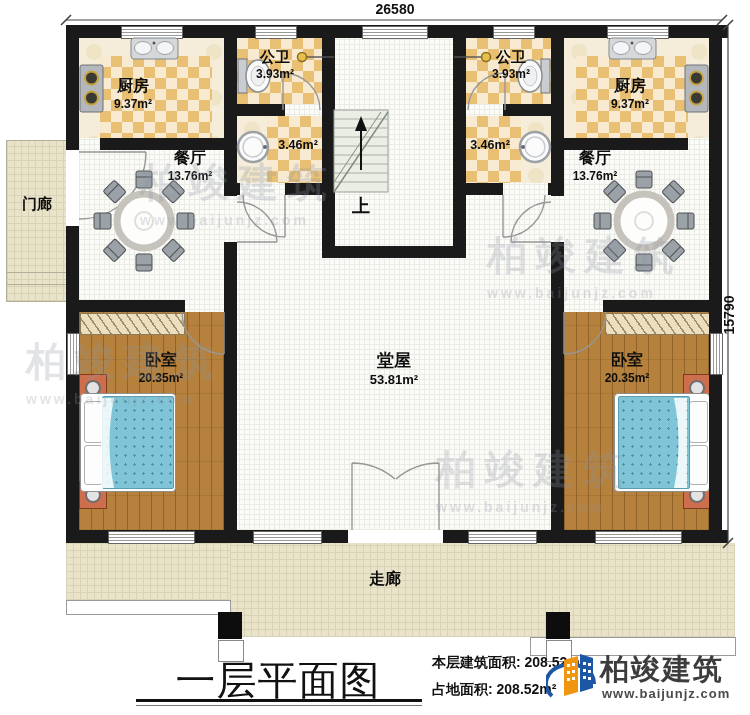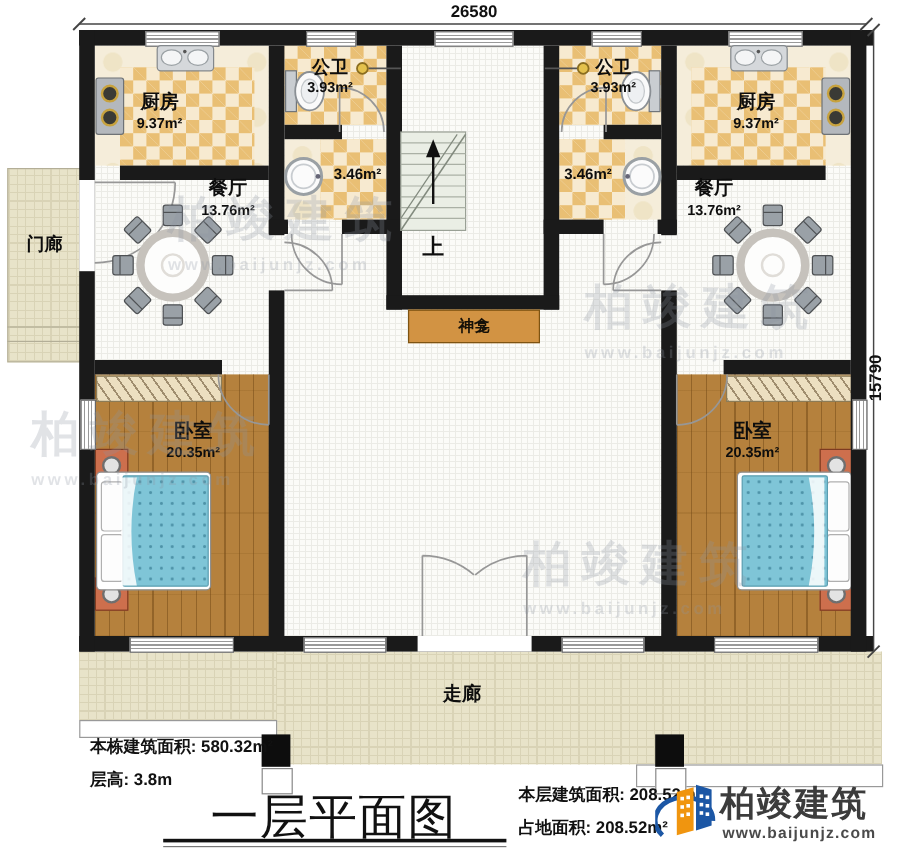--- a/index.html
+++ b/index.html
@@ -115,23 +115,20 @@
     <div class="pillow" style="left:3px;top:7px;width:17px;height:40px;"></div>
     <div class="pillow" style="left:3px;top:51px;width:17px;height:38px;"></div>
     <div class="mattress" style="left:21px;top:2px;width:70px;height:91px;"></div>
   </div>
   <div class="bed" style="left:614px;top:393px;">
     <div class="pillow" style="left:74px;top:7px;width:17px;height:40px;"></div>
     <div class="pillow" style="left:74px;top:51px;width:17px;height:38px;"></div>
     <div class="mattress" style="left:3px;top:2px;width:70px;height:91px;"></div>
   </div>
 
-  <div class="shrine">
-    <span>神龛</span>
-  </div>
 
   <svg class="overlay" width="750" height="715" viewBox="0 0 750 715">
 
     <g stroke="#444" stroke-width="1.2">
       <line x1="66" y1="20" x2="722" y2="20"></line>
       <line x1="61" y1="25" x2="71" y2="15" stroke-width="1.6"></line>
       <line x1="717" y1="25" x2="727" y2="15" stroke-width="1.6"></line>
       <line x1="728" y1="25" x2="728" y2="543"></line>
       <line x1="723" y1="30" x2="733" y2="20" stroke-width="1.6"></line>
       <line x1="723" y1="548" x2="733" y2="538" stroke-width="1.6"></line>
@@ -293,20 +290,21 @@
 
   <div class="rl" style="left:88px;top:78px;width:90px;font-size:16px;"><span>厨房</span><br><span class="area">9.37m²</span></div>
   <div class="rl" style="left:585px;top:78px;width:90px;font-size:16px;"><span>厨房</span><br><span class="area">9.37m²</span></div>
   <div class="rl" style="left:240px;top:49px;width:70px;font-size:15px;"><span>公卫</span><br><span class="area">3.93m²</span></div>
   <div class="rl" style="left:476px;top:49px;width:70px;font-size:15px;"><span>公卫</span><br><span class="area">3.93m²</span></div>
   <div class="rl" style="left:268px;top:139px;width:60px;font-size:12.5px;"><span>3.46m²</span></div>
   <div class="rl" style="left:460px;top:139px;width:60px;font-size:12.5px;"><span>3.46m²</span></div>
   <div class="rl" style="left:145px;top:150px;width:90px;font-size:16px;"><span>餐厅</span><br><span class="area">13.76m²</span></div>
   <div class="rl" style="left:550px;top:150px;width:90px;font-size:16px;"><span>餐厅</span><br><span class="area">13.76m²</span></div>
   <div class="rl" style="left:350px;top:197px;width:22px;font-size:18px;"><span>上</span></div>
+  <div class="rl" style="left:354px;top:352px;width:80px;font-size:17px;"><span>堂屋</span><br><span class="area" style="font-size:13px;">53.81m²</span></div>
   <div class="rl" style="left:126px;top:352px;width:70px;font-size:16px;"><span>卧室</span><br><span class="area">20.35m²</span></div>
   <div class="rl" style="left:592px;top:352px;width:70px;font-size:16px;"><span>卧室</span><br><span class="area">20.35m²</span></div>
   <div class="rl" style="left:14px;top:196px;width:46px;font-size:15px;"><span>门廊</span></div>
   <div class="rl" style="left:365px;top:571px;width:40px;font-size:16px;"><span>走廊</span></div>
 
   <div id="dim-top">26580</div>
   <div id="dim-right">15790</div>
 
   <div class="wm" style="left:140px;top:155px;">
       <div class="big">柏竣建筑</div>
@@ -318,22 +316,20 @@
     </div>
   <div class="wm" style="left:26px;top:334px;">
       <div class="big">柏竣建筑</div>
       <div class="small">www.baijunjz.com</div>
     </div>
   <div class="wm" style="left:436px;top:442px;">
       <div class="big">柏竣建筑</div>
       <div class="small">www.baijunjz.com</div>
     </div>
 
-  <div class="note" style="left:75px;top:614px;width:280px;">本栋建筑面积: 580.32m²</div>
-  <div class="note" style="left:75px;top:641px;width:200px;">层高: 3.8m</div>
   <div id="title">一层平面图1:100</div>
   <div class="tline1"></div>
   <div class="tline2"></div>
   <div class="note" style="left:432px;top:654px;width:240px;">本层建筑面积: 208.52m²</div>
   <div class="note" style="left:432px;top:681px;width:240px;">占地面积: 208.52m²</div>
 
   <div id="brand">
     <svg width="52" height="60" viewBox="0 0 52 60">
       <path d="M6,50 A24,19 0 1 1 48,38" fill="none" stroke="#1c57a5" stroke-width="4"></path>
       <polygon points="18,14 32,10 32,46 18,50" fill="#f0950f"></polygon>

